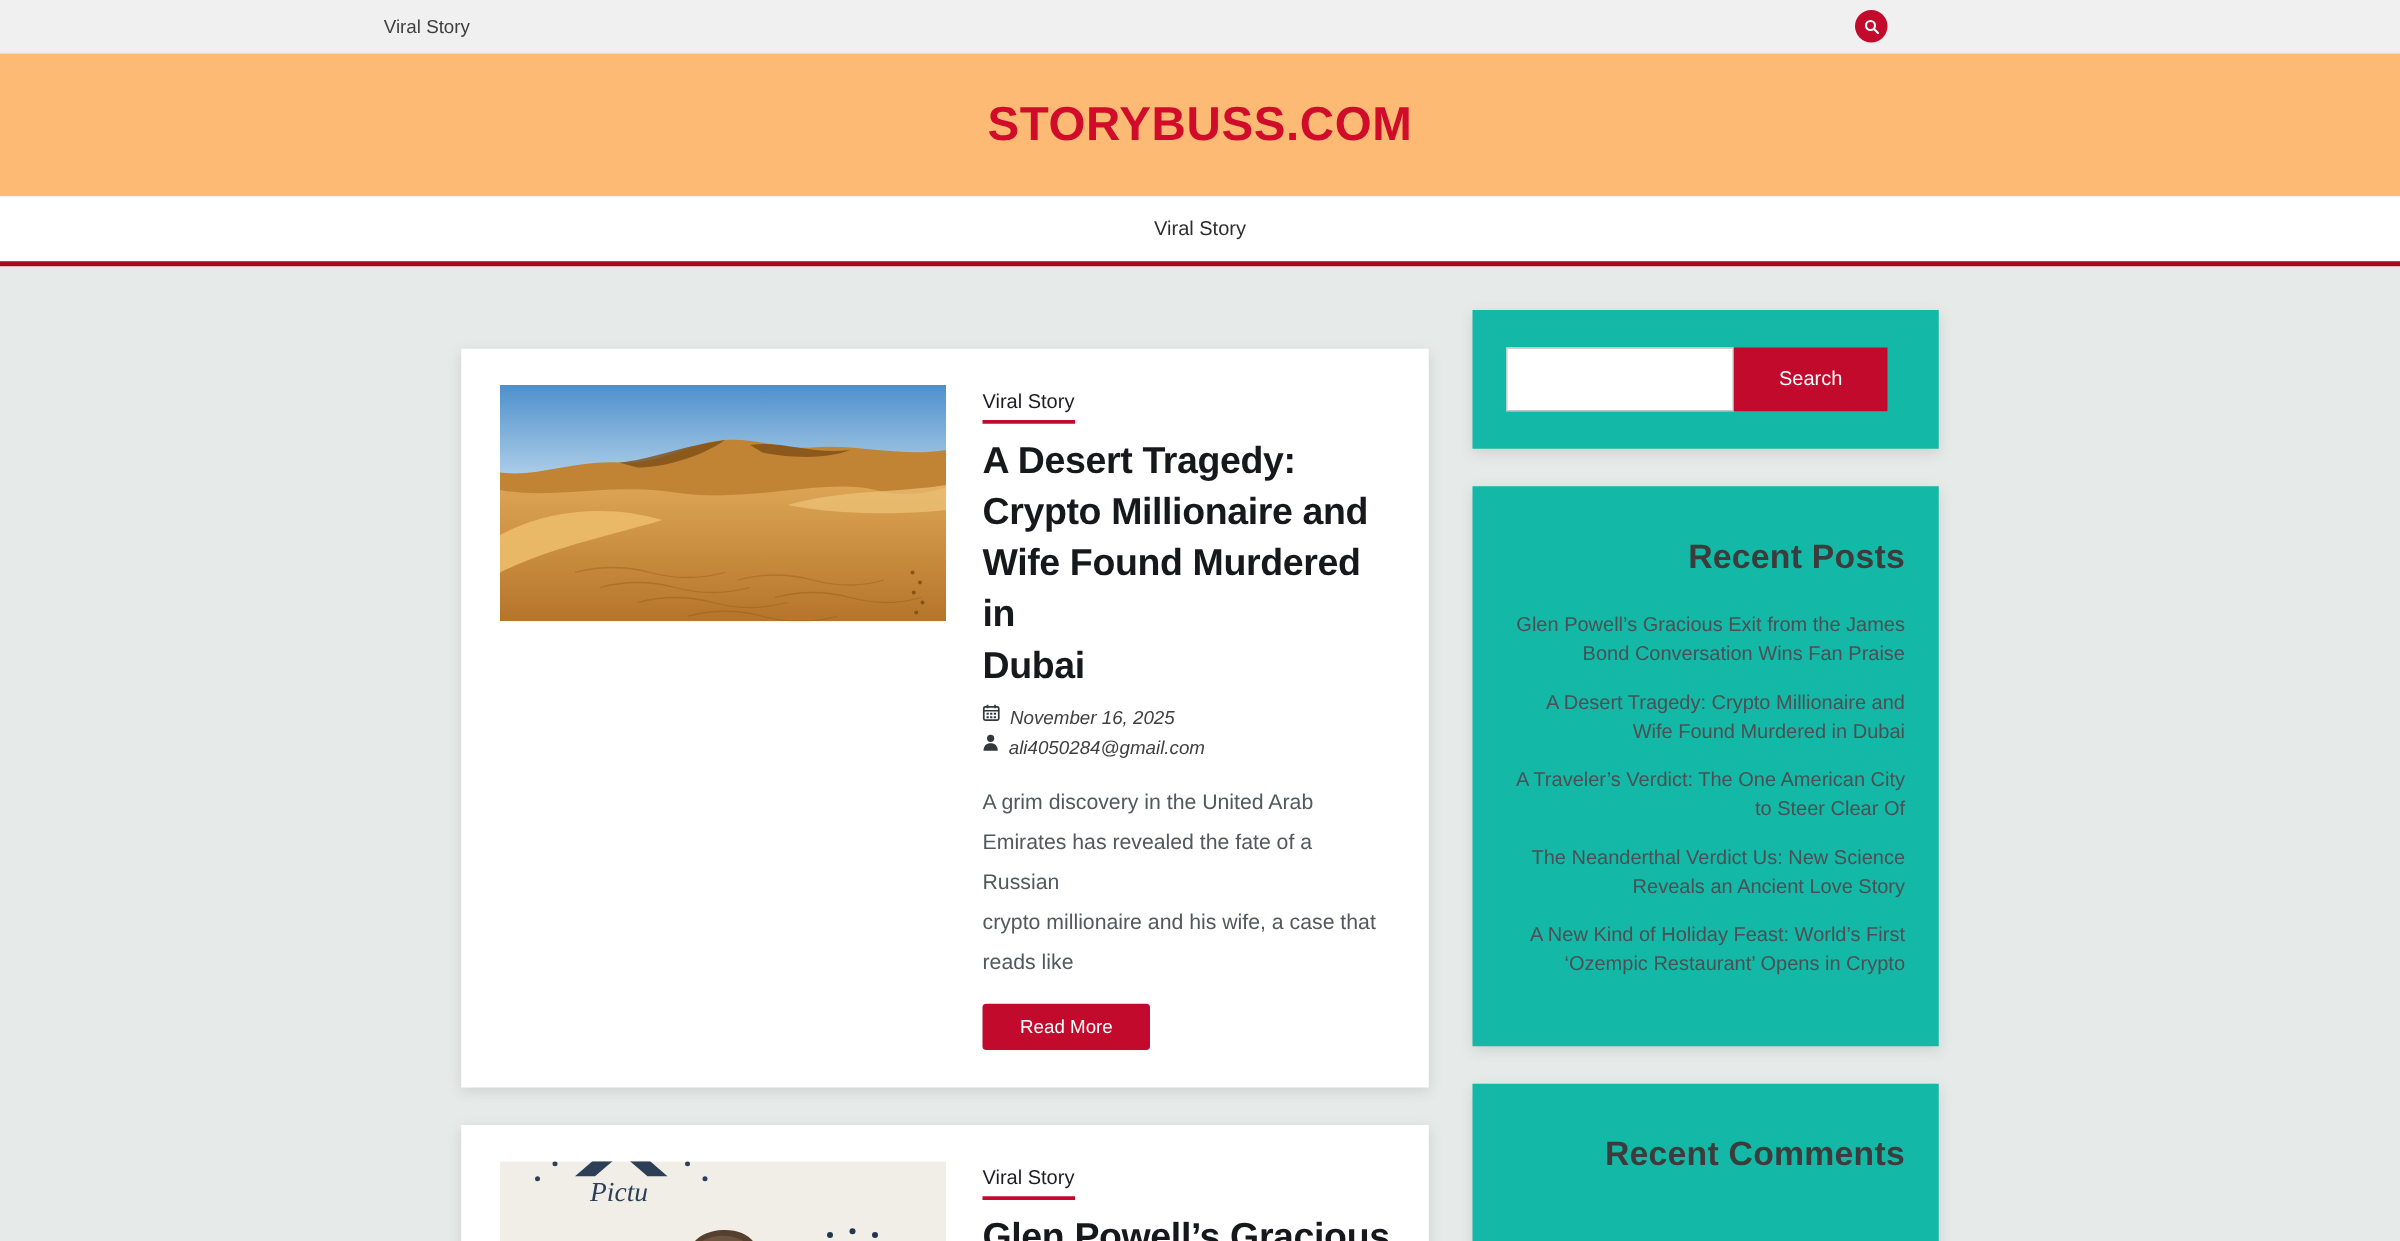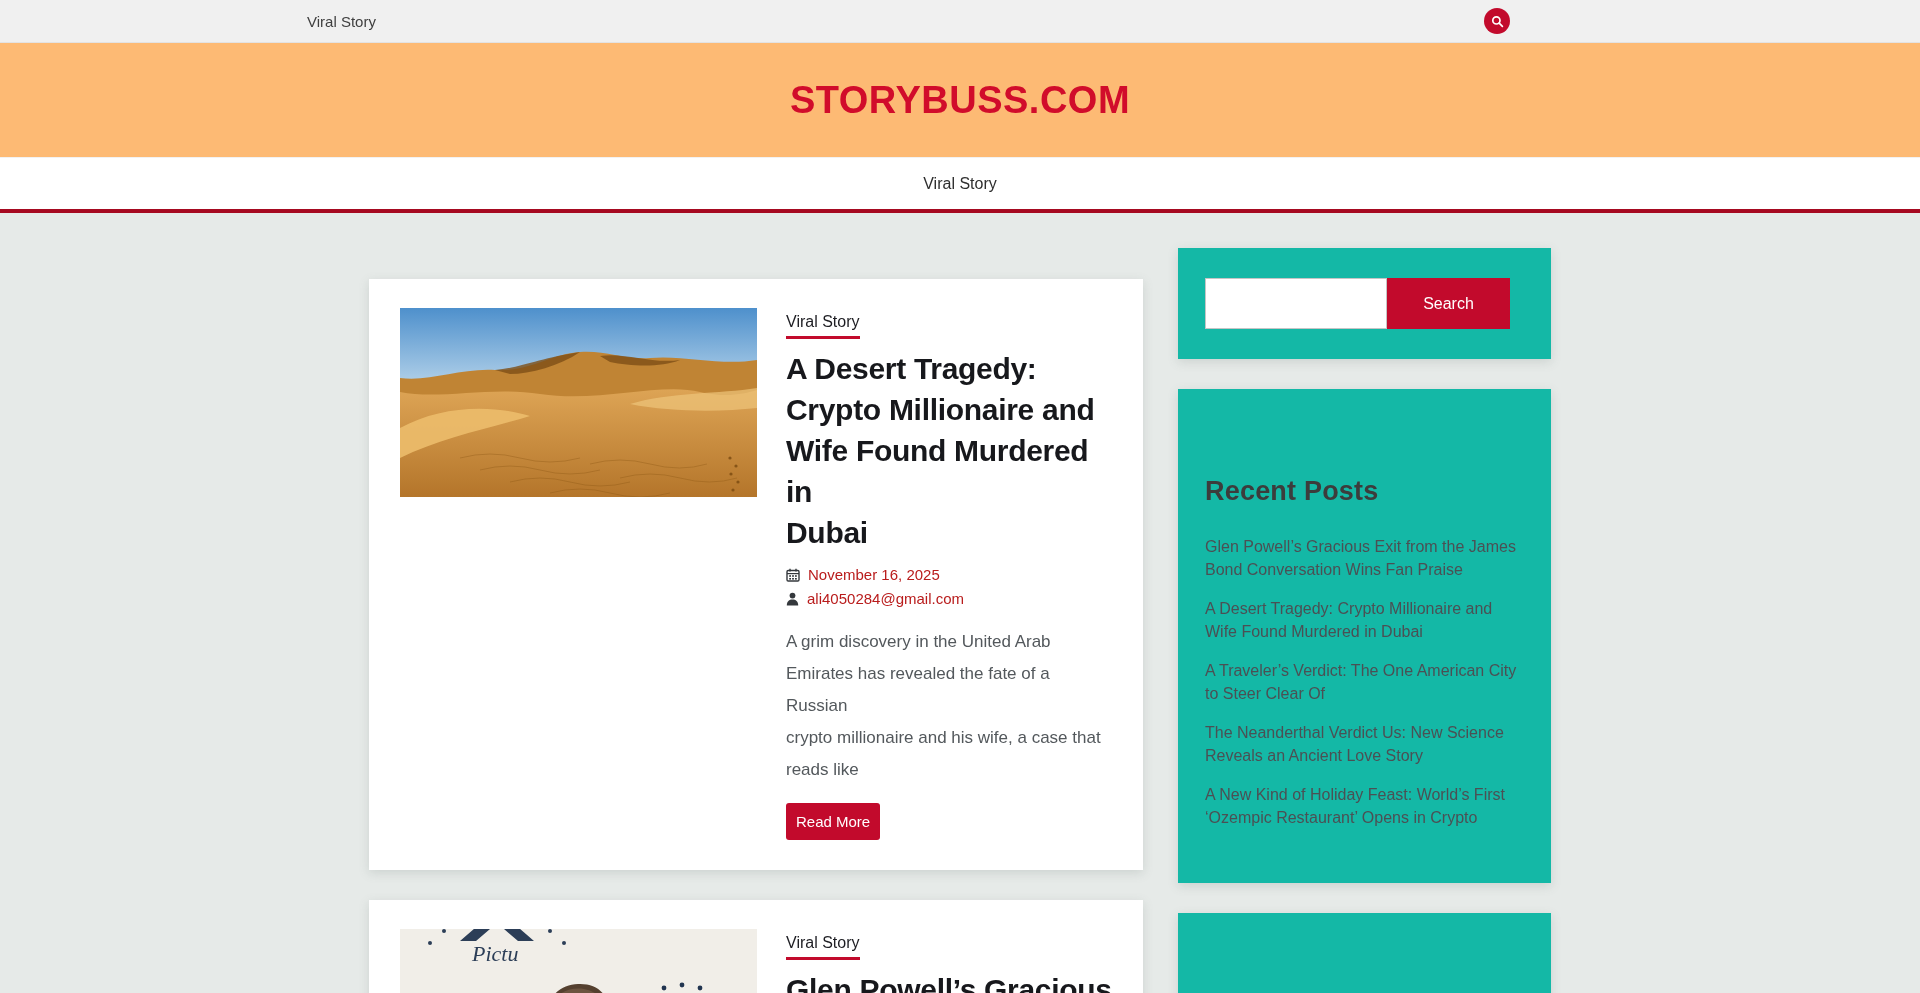--- a/index.html
+++ b/index.html
@@ -31,35 +31,35 @@
   
   .post-card { background:#fff; box-shadow:0 3px 10px rgba(90,105,100,.18);
                padding:29px 31px 30px; display:flex; margin-bottom:30px; }
   .post-thumb { width:357px; flex:none; overflow:hidden; }
   .post-thumb svg { display:block; }
   .post-body { margin-left:29px; width:326px; }
   .post-cat { display:inline-block; font-size:16px; color:#1d1d22; padding:5px 0 5px;
               border-bottom:3px solid #c20a2c; cursor:pointer; }
   .post-title { font-size:30px; line-height:41px; font-weight:700; letter-spacing:-0.3px;
                 color:#17181c; margin:9px 0 10px; cursor:pointer; }
-  .meta-row { display:flex; align-items:center; gap:8px; font-size:15px; color:#b91c1c;
-              line-height:24px; }
+  .meta-row { display:flex; align-items:flex-start; gap:8px; font-size:15px; color:#404040;
+              line-height:24px;font-style:italic; }
   .meta-row svg { flex:none; }
   .post-excerpt { margin-top:15px; font-size:17px; line-height:32px; color:#53585c; }
   .readmore { display:inline-block; margin-top:17px; background:#c20a2c; color:#ffffff;
-              font-size:15px; padding:10px 10px; border:none; border-radius:3px; cursor:pointer; }
+              font-size:15px; padding:10px 30px; border:none; border-radius:3px; cursor:pointer; }
 
   
   .widget { background:#14b8a6; box-shadow:0 3px 10px rgba(90,105,100,.18); margin-bottom:30px; }
   .widget-search { padding:30px 27px; display:flex; }
   .search-input { width:182px; height:51px; border:1.5px solid #c5c5c5; background:#fff;
                   font-size:16px; padding:0 10px; outline:none; }
   .search-submit { width:123px; height:51px; background:#c20a2c; color:#fff; font-size:16px;
                    border:none; cursor:pointer; font-family:"Liberation Sans", sans-serif; }
-  .widget-pad { padding:87px 27px 38px; }
+  .widget-pad { padding:41px 27px 38px;text-align:right; }
   .widget-title { font-size:27px; font-weight:800; color:#3c3c3c; margin-bottom:28px; letter-spacing:.2px; }
   .recent-list { list-style:none; }
   .recent-list li { font-size:16px; line-height:23px; color:#4b5054; margin-bottom:16px; cursor:pointer; }
   .widget-comments { min-height:200px; }
 </style>
 </head>
 <body>
 
 <div class="topbar">
   <a class="topbar-link">Viral Story</a>

